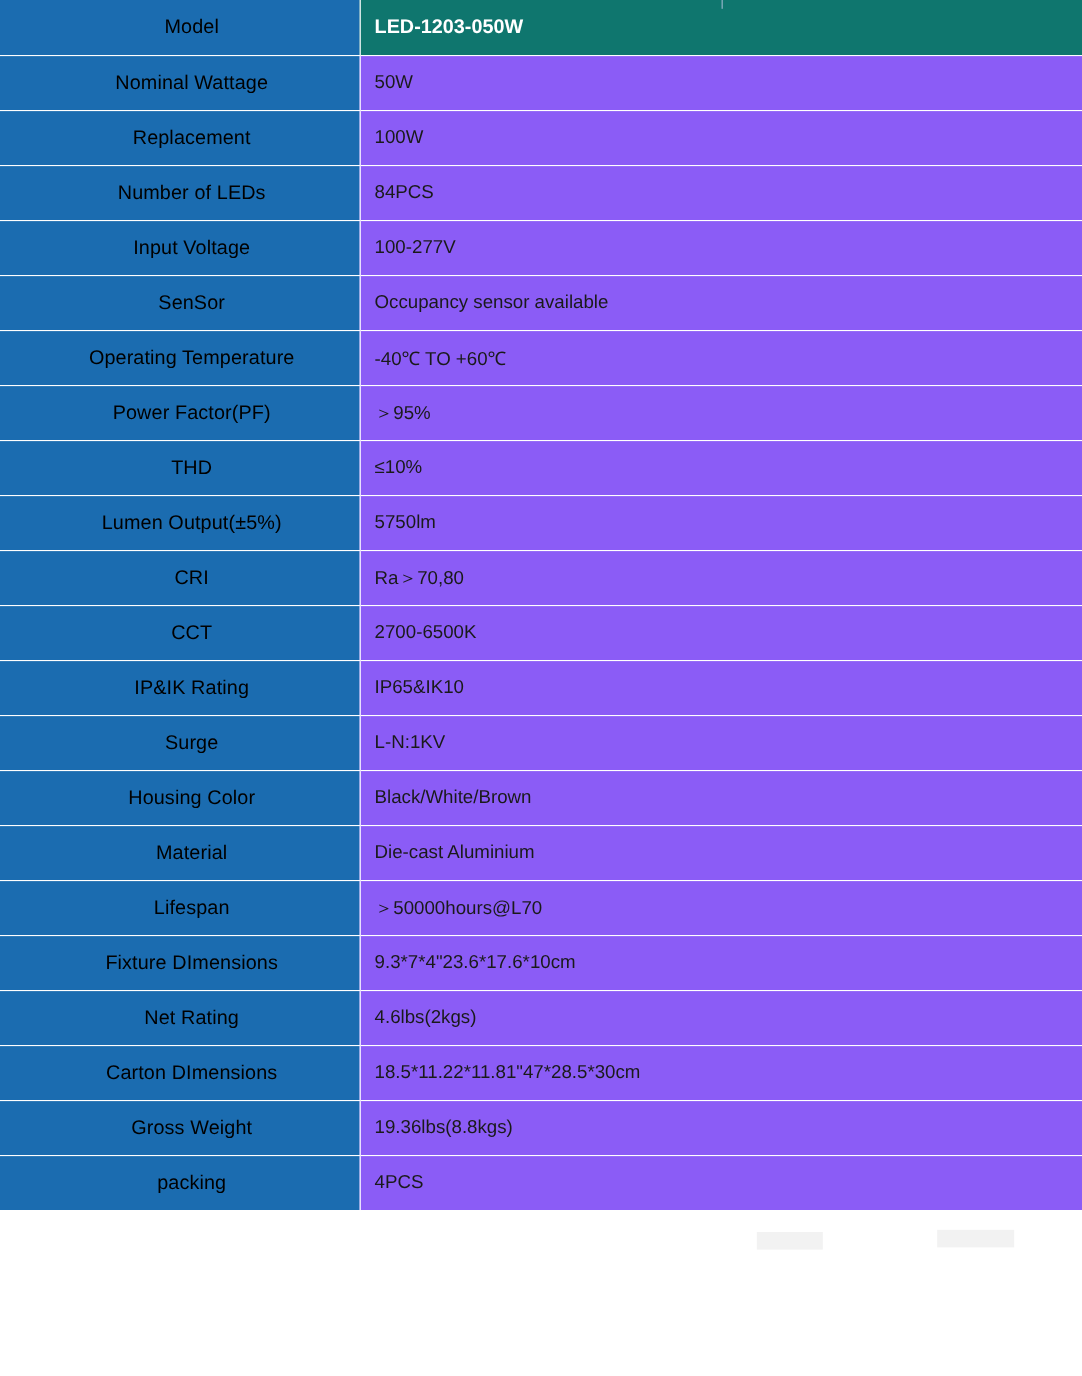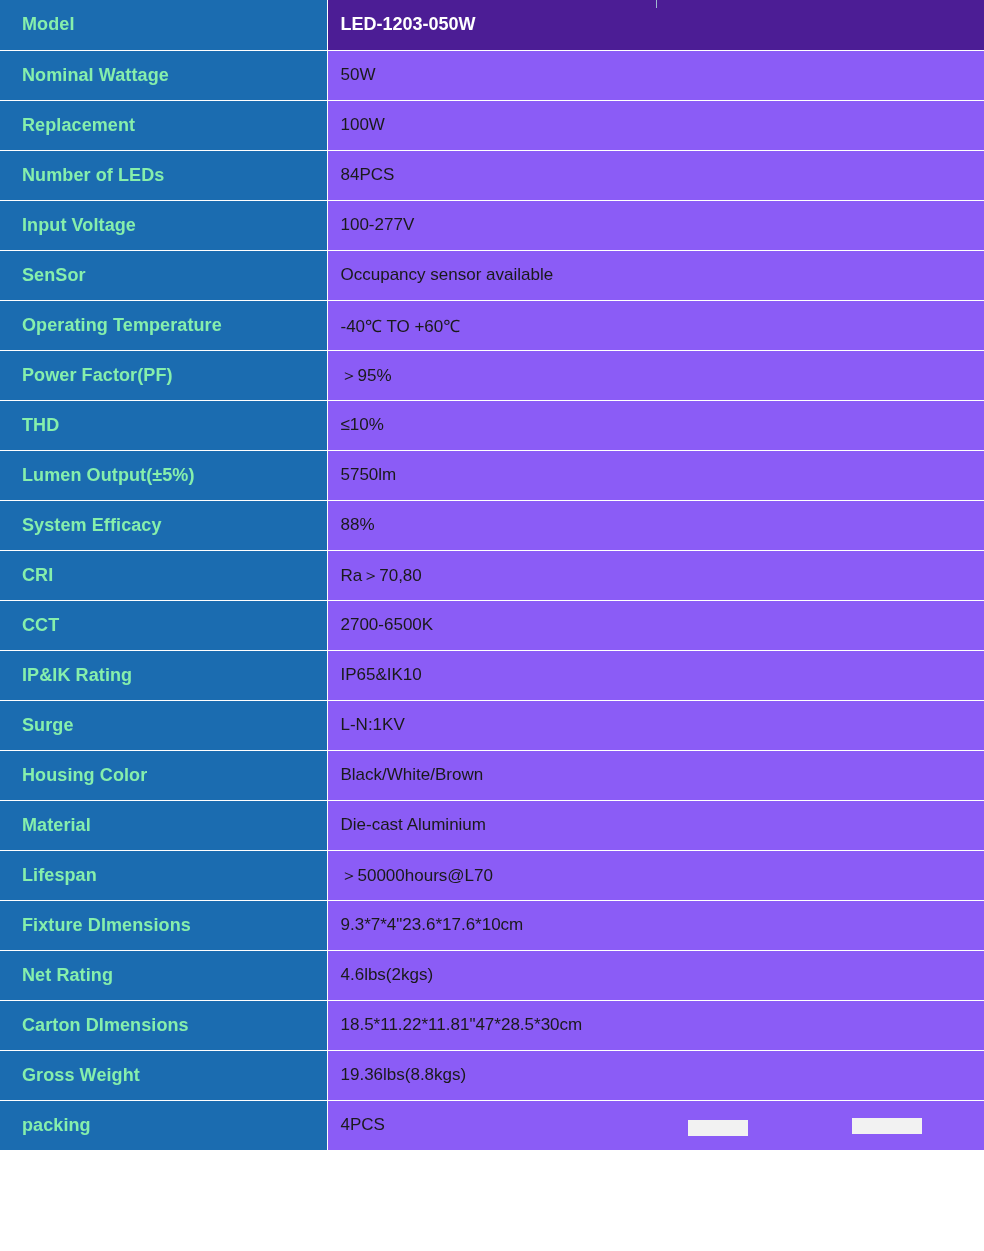--- a/index.html
+++ b/index.html
@@ -21,39 +21,40 @@
   .spec-table tr {
     height: 50px;
   }
   .spec-table td {
     vertical-align: middle;
     padding: 0;
   }
   td.label {
     width: 327px;
     background: #1b6cb0;
-    color: #86efac;
-    font-weight: bold;
+    color: #000000;
+    font-weight: normal;
     font-size: 18px;
     padding-left: 22px;
     border-bottom: 1px solid #ffffff;
     box-sizing: border-box;
     letter-spacing: 0.1px;
+    text-align: center;
   }
   td.value {
     background: #8b5cf6;
     color: #1a1a1a;
     font-size: 17px;
     padding-left: 13px;
     border-bottom: 1px solid #ffffff;
     border-left: 1px solid #ffffff;
     box-sizing: border-box;
   }
   tr.first td.value {
-    background: #4c1d95;
+    background: #0f766e;
     color: #ffffff;
     font-weight: bold;
     font-size: 18px;
   }
   tr.first td.label {
     background: #1b6cb0;
   }
   
   .top-tick {
     position: absolute;
@@ -114,24 +115,20 @@
         </tr>
         <tr>
           <td class="label">THD</td>
           <td class="value">≤10%</td>
         </tr>
         <tr>
           <td class="label">Lumen Output(±5%)</td>
           <td class="value">5750lm</td>
         </tr>
         <tr>
-          <td class="label">System Efficacy</td>
-          <td class="value">88%</td>
-        </tr>
-        <tr>
           <td class="label">CRI</td>
           <td class="value">Ra＞70,80</td>
         </tr>
         <tr>
           <td class="label">CCT</td>
           <td class="value">2700-6500K</td>
         </tr>
         <tr>
           <td class="label">IP&amp;IK Rating</td>
           <td class="value">IP65&amp;IK10</td>

